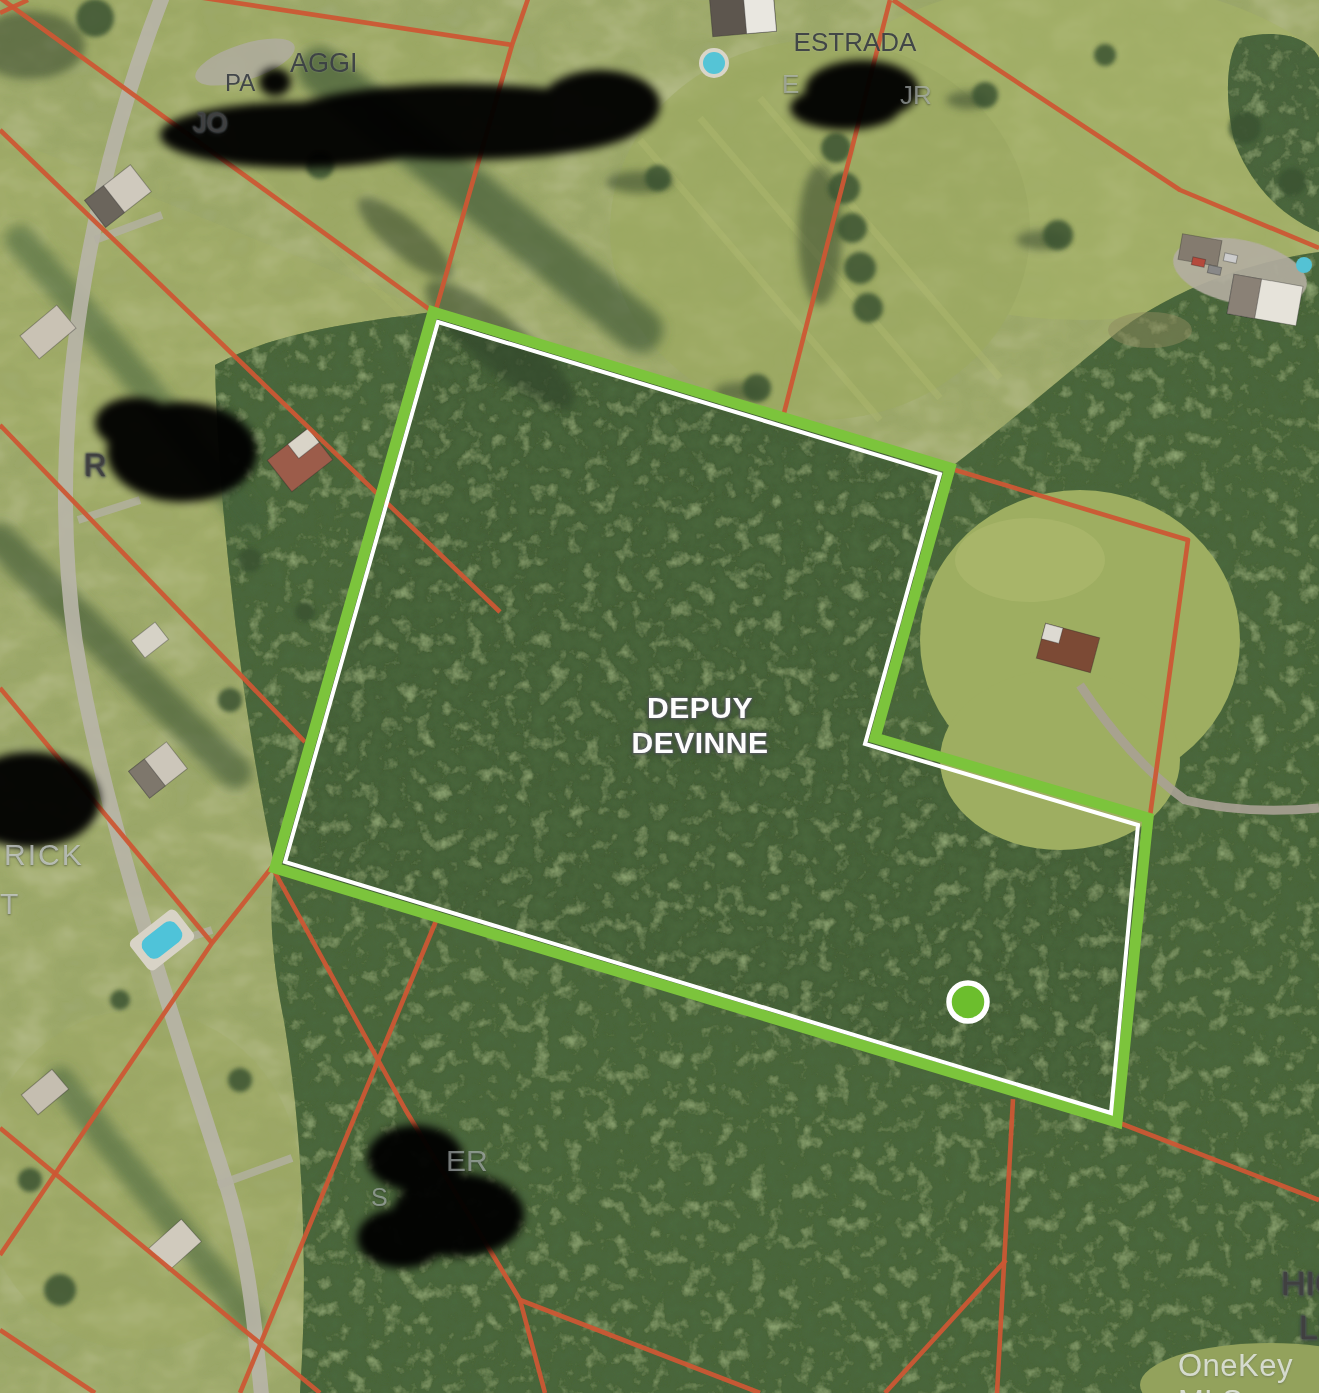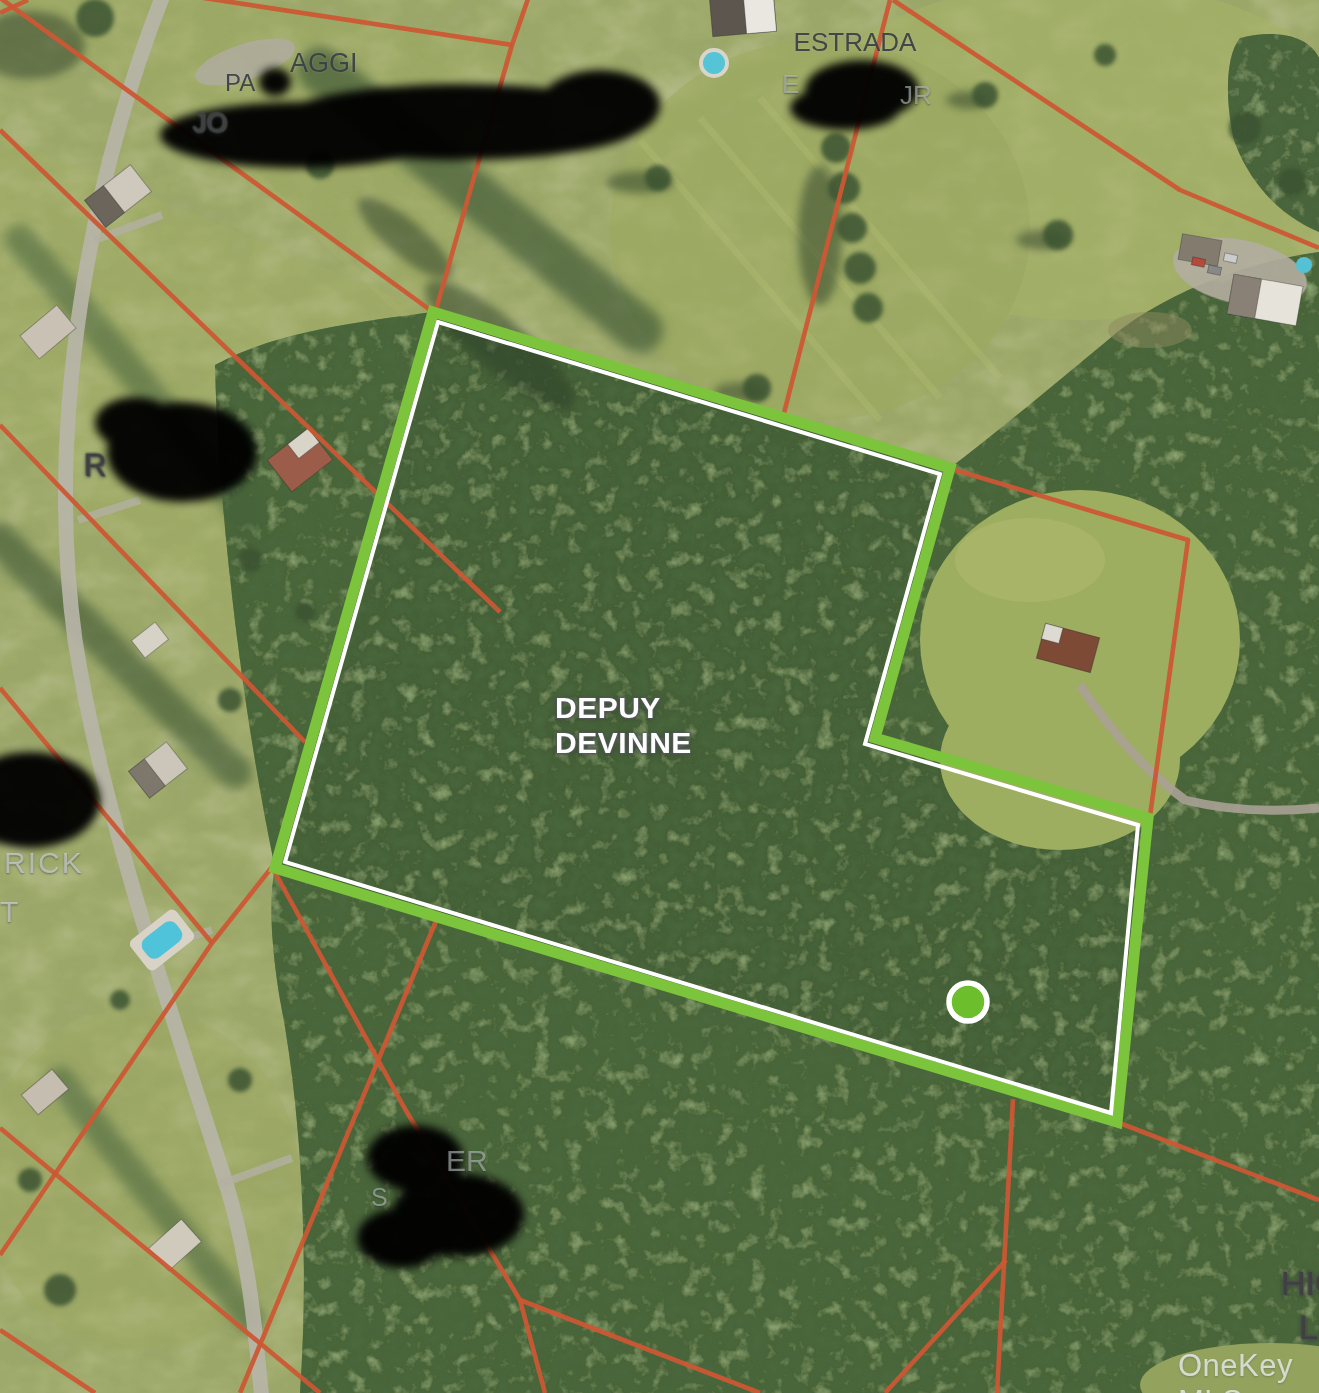--- a/index.html
+++ b/index.html
@@ -10,23 +10,23 @@
   }
   #stage{position:absolute;inset:0;width:1319px;height:1393px;}
   svg{display:block;position:absolute;left:0;top:0;overflow:hidden;}
   .pline{fill:none;stroke-width:4.6;stroke-linecap:butt;stroke-linejoin:round;opacity:.95;}
   .parcel-outer{fill:none;stroke-width:11;stroke-linejoin:miter;}
   .parcel-inner{fill:none;stroke-width:4;stroke-linejoin:miter;}
   .marker-dot{stroke:#FFFFFF;stroke-width:5.5;}
   .lbl{position:absolute;font-weight:normal;white-space:nowrap;line-height:1.15;}
   .lbl-white{color:#404040;text-shadow:0 0 3px rgba(72,76,80,.95),1px 1px 2px rgba(72,76,80,.9),-1px -1px 2px rgba(72,76,80,.85),0 2px 5px rgba(50,54,58,.55);}
   .lbl-dark{color:rgba(56,61,66,.92);text-shadow:0 0 2px rgba(220,224,215,.25);}
-  .lbl-ghost{color:rgba(206,211,214,.72);text-shadow:0 1px 2px rgba(40,44,40,.5);margin-top:8px;}
+  .lbl-ghost{color:rgba(206,211,214,.72);text-shadow:0 1px 2px rgba(40,44,40,.5);}
   .lbl-faint{color:rgba(185,191,193,.60);text-shadow:0 1px 2px rgba(30,34,30,.45);}
-  .subject-label{position:absolute;left:555px;top:690px;width:290px;
+  .subject-label{position:absolute;left:555px;top:690px;width:290px;text-align:center;
     font-weight:bold;font-size:30px;letter-spacing:.5px;color:#fdfdfd;line-height:35px;
     text-shadow:0 1px 2px rgba(84,88,92,.95),0 -1px 2px rgba(84,88,92,.95),1px 0 2px rgba(84,88,92,.95),-1px 0 2px rgba(84,88,92,.95),0 2px 7px rgba(55,58,62,.6);}
   .watermark{position:absolute;left:1178px;top:1348px;width:140px;font-size:31px;font-weight:normal;
     color:rgba(243,245,246,.75);text-shadow:0 1px 2px rgba(85,92,85,.45);letter-spacing:.5px;}
 </style>
 </head>
 <body>
 
 <div id="stage">
 

